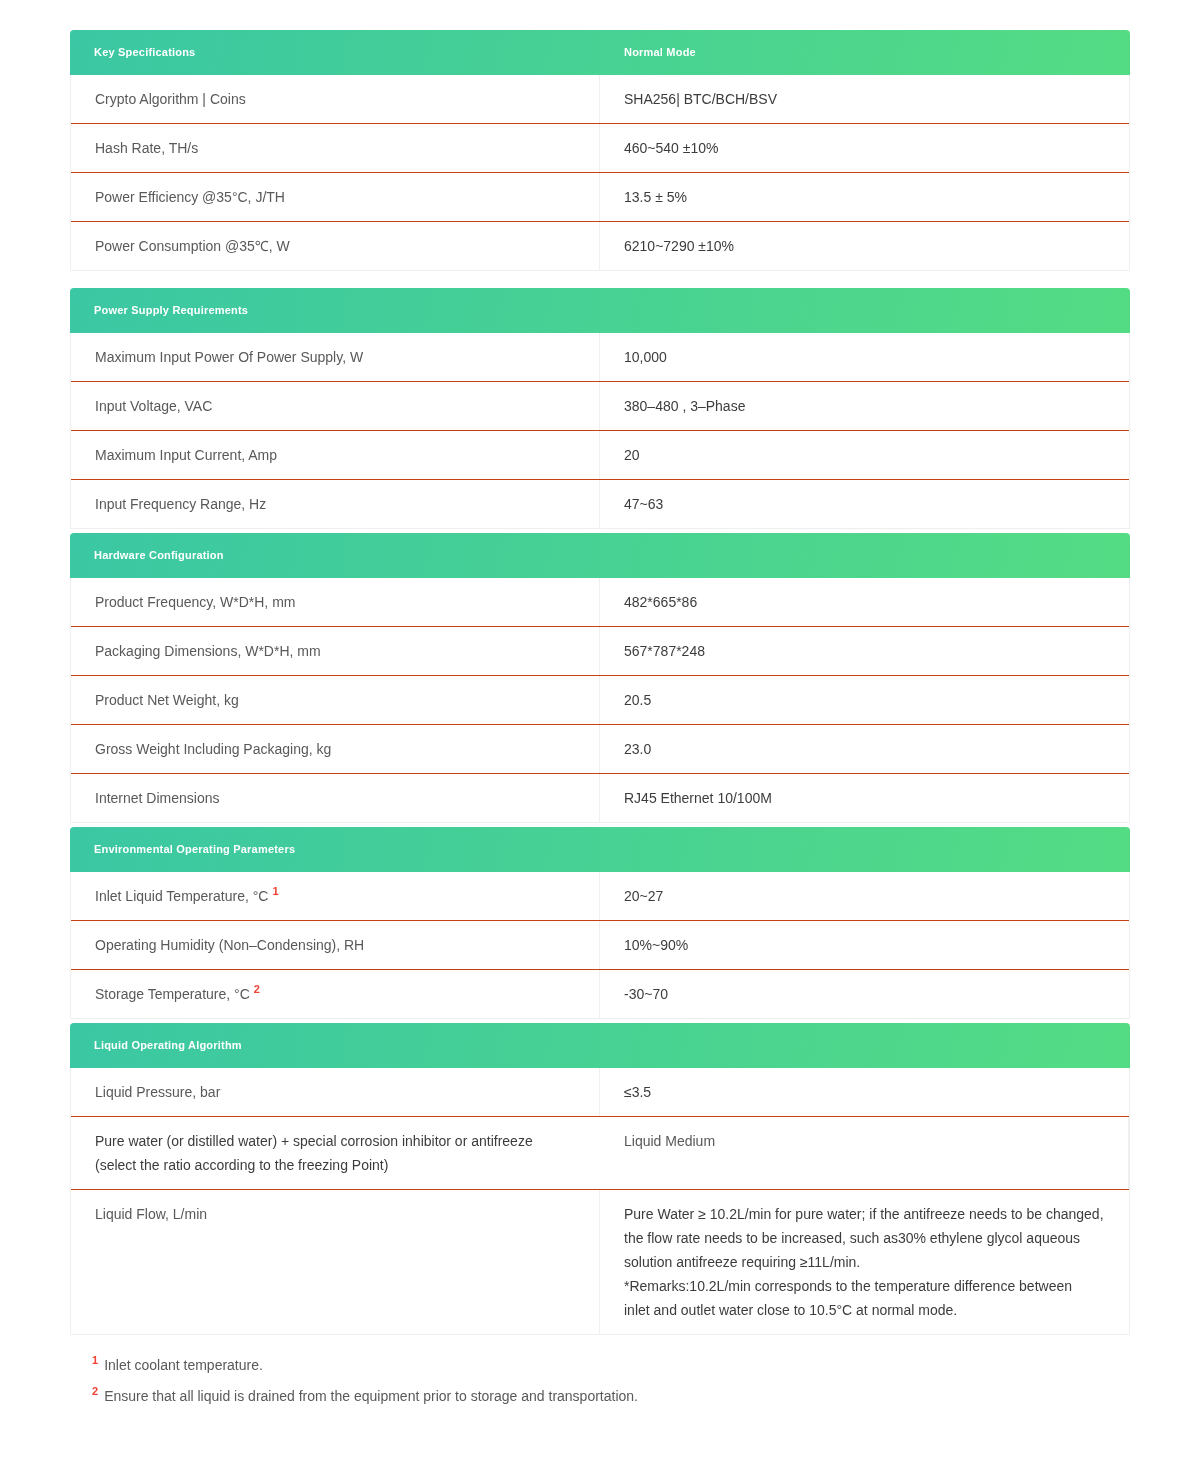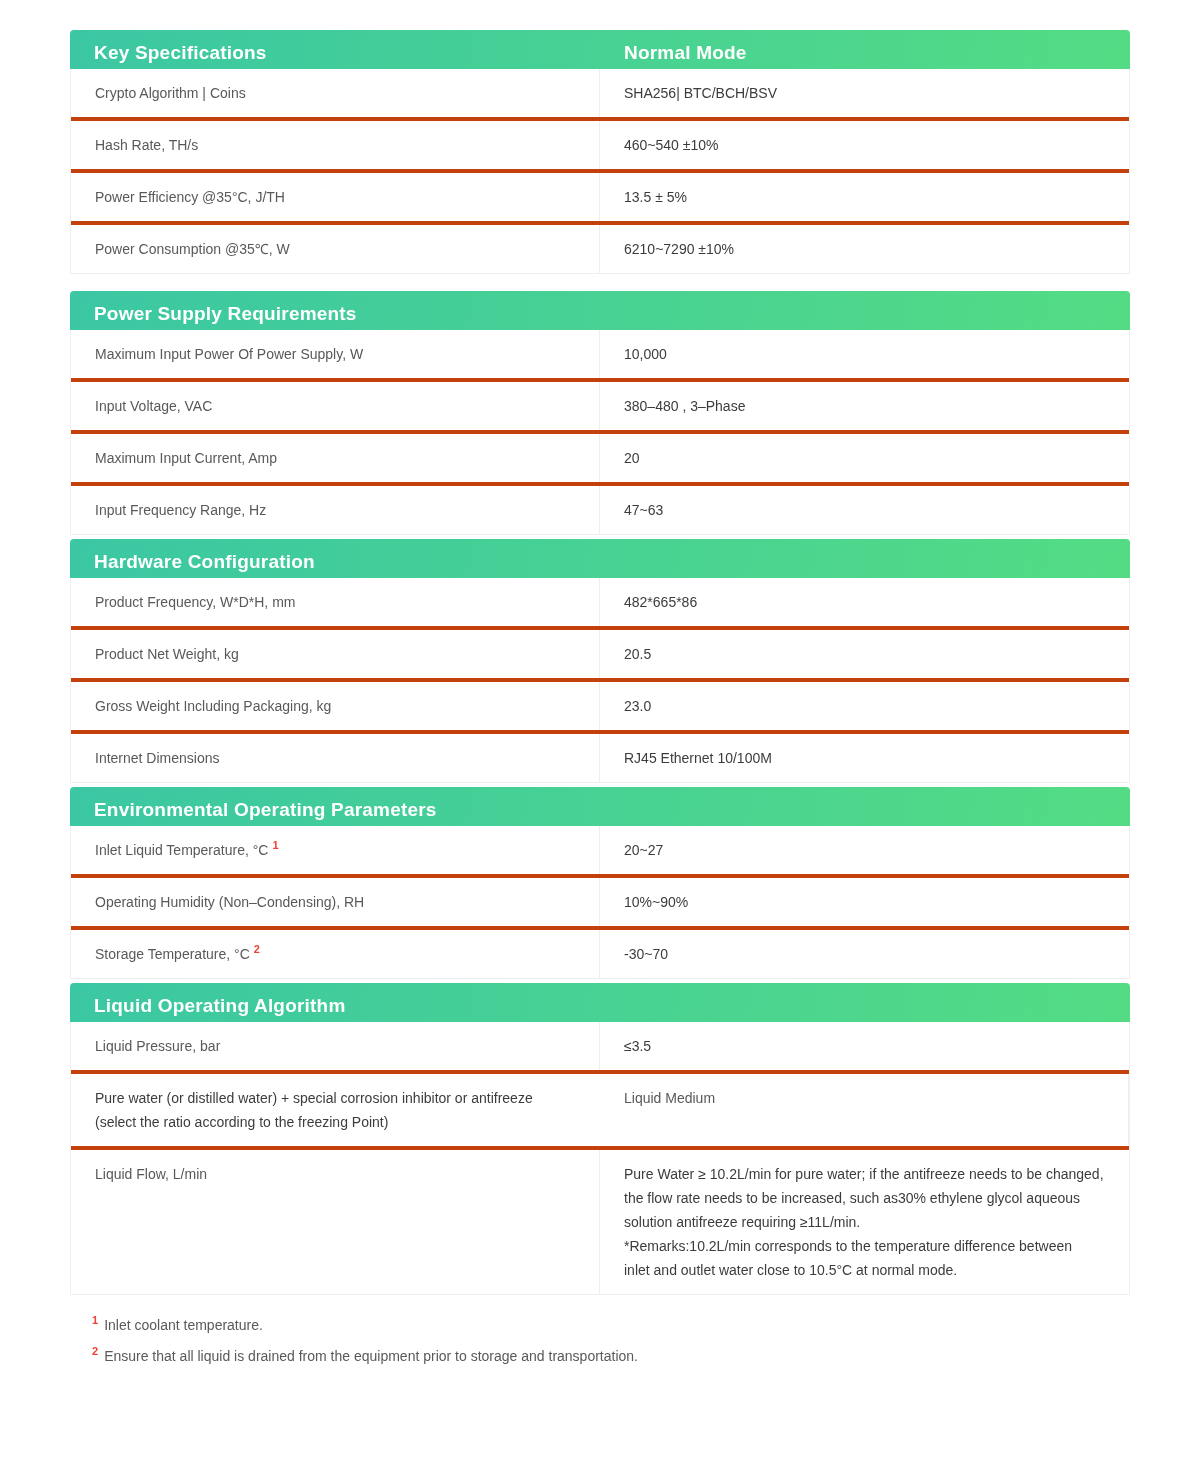--- a/index.html
+++ b/index.html
@@ -11,34 +11,34 @@
     overflow: hidden;
   }
   .page { padding: 30px 70px 0 70px; }
 
   .spec-table { background: #ffffff; }
   #tables-root .spec-table:first-child { margin-bottom: 17px; }
   #tables-root .spec-table + .spec-table { margin-top: 4px; border-radius: 7px; }
 
   .table-header {
     display: flex;
-    height: 39px;
+    height: 45px;
     line-height: 45px;
     background: linear-gradient(100deg, #3bc7a3 0%, #54dc84 100%);
     border-radius: 4px 4px 0 0;
     color: #ffffff;
-    font-size: 19px;
+    font-size: 11px;
     font-weight: 700;
     letter-spacing: 0.2px;
   }
   .header-cell { width: 50%; padding: 0 24px; white-space: nowrap; overflow: hidden; }
 
   .table-body { border: 1px solid #efefef; border-top: none; }
   .spec-row { display: flex; }
-  .spec-row:not(:last-child) { border-bottom: 4px solid #c2410c; }
+  .spec-row:not(:last-child) { border-bottom: 1px solid #c2410c; }
 
   .cell {
     width: 50%;
     min-height: 48px;
     padding: 12px 24px;
     font-size: 14px;
     line-height: 24px;
   }
   .cell-label { color: #595959; border-right: 1px solid #efefef; }
   .cell-value { color: #3c3c3c; white-space: pre-line; }
@@ -129,20 +129,24 @@
     <header class="table-header">
       <div class="header-cell">Hardware Configuration</div>
       <div class="header-cell"></div>
     </header>
     <div class="table-body">
   <div class="spec-row">
     <div class="cell cell-label"><span>Product Frequency, W*D*H, mm</span></div>
     <div class="cell cell-value">482*665*86</div>
   </div>
 
+  <div class="spec-row">
+    <div class="cell cell-label"><span>Packaging Dimensions, W*D*H, mm</span></div>
+    <div class="cell cell-value">567*787*248</div>
+  </div>
 
   <div class="spec-row">
     <div class="cell cell-label"><span>Product Net Weight, kg</span></div>
     <div class="cell cell-value">20.5</div>
   </div>
 
   <div class="spec-row">
     <div class="cell cell-label"><span>Gross Weight Including Packaging, kg</span></div>
     <div class="cell cell-value">23.0</div>
   </div>

